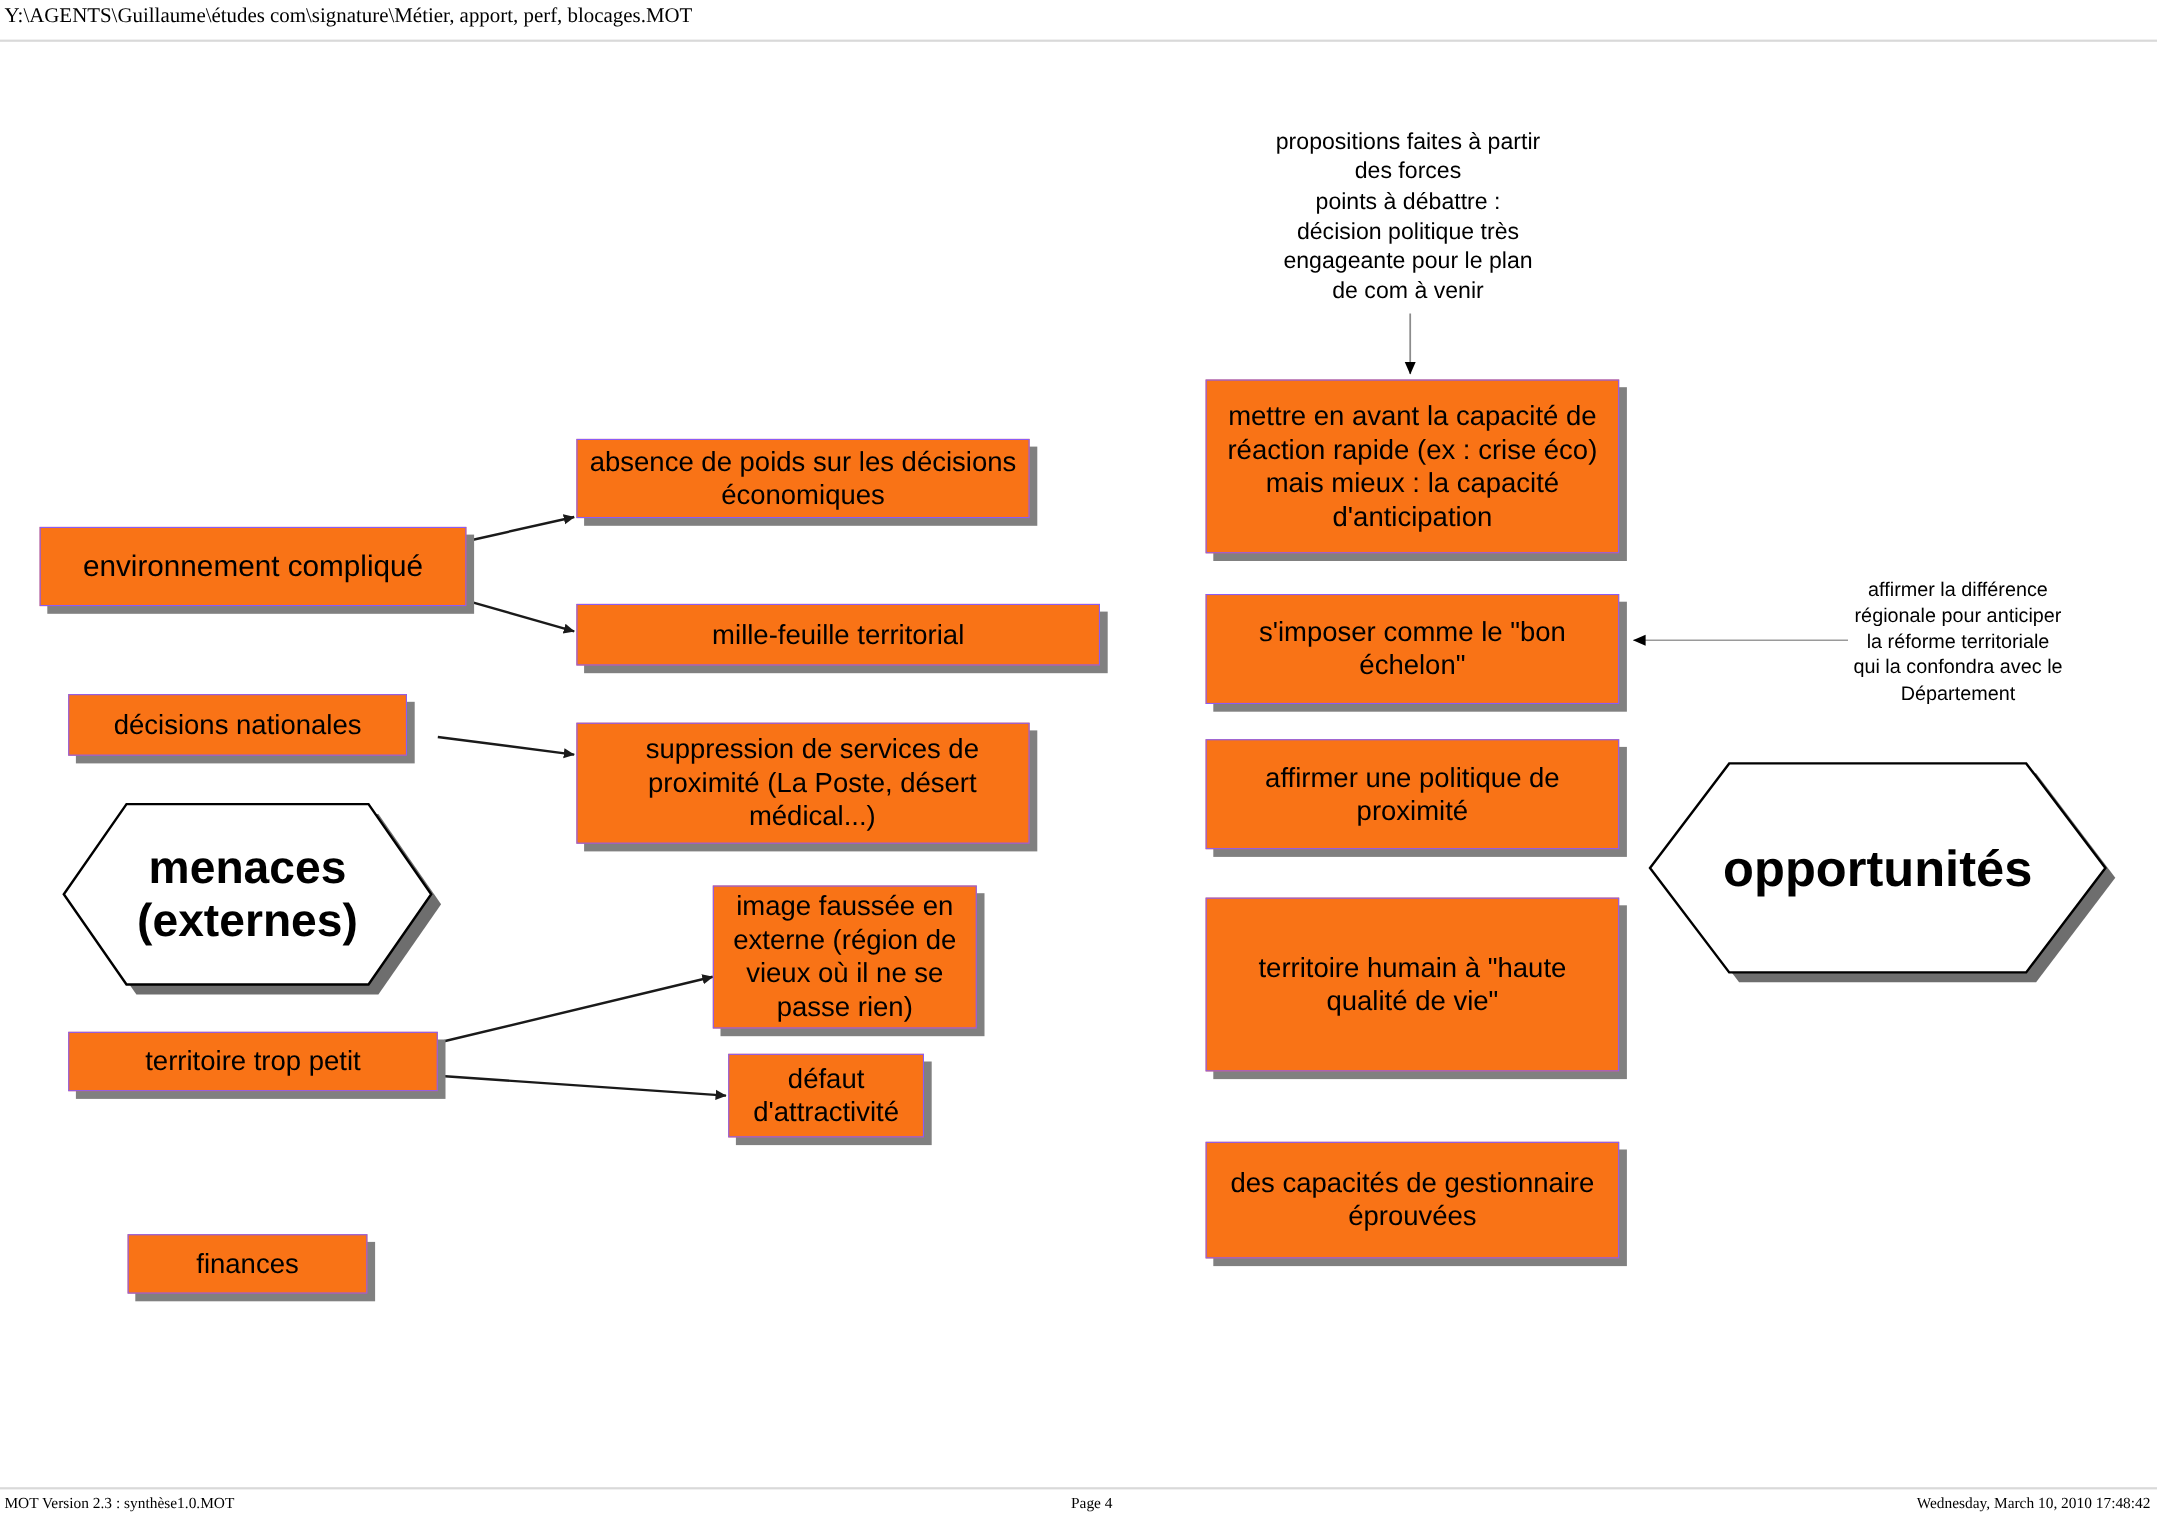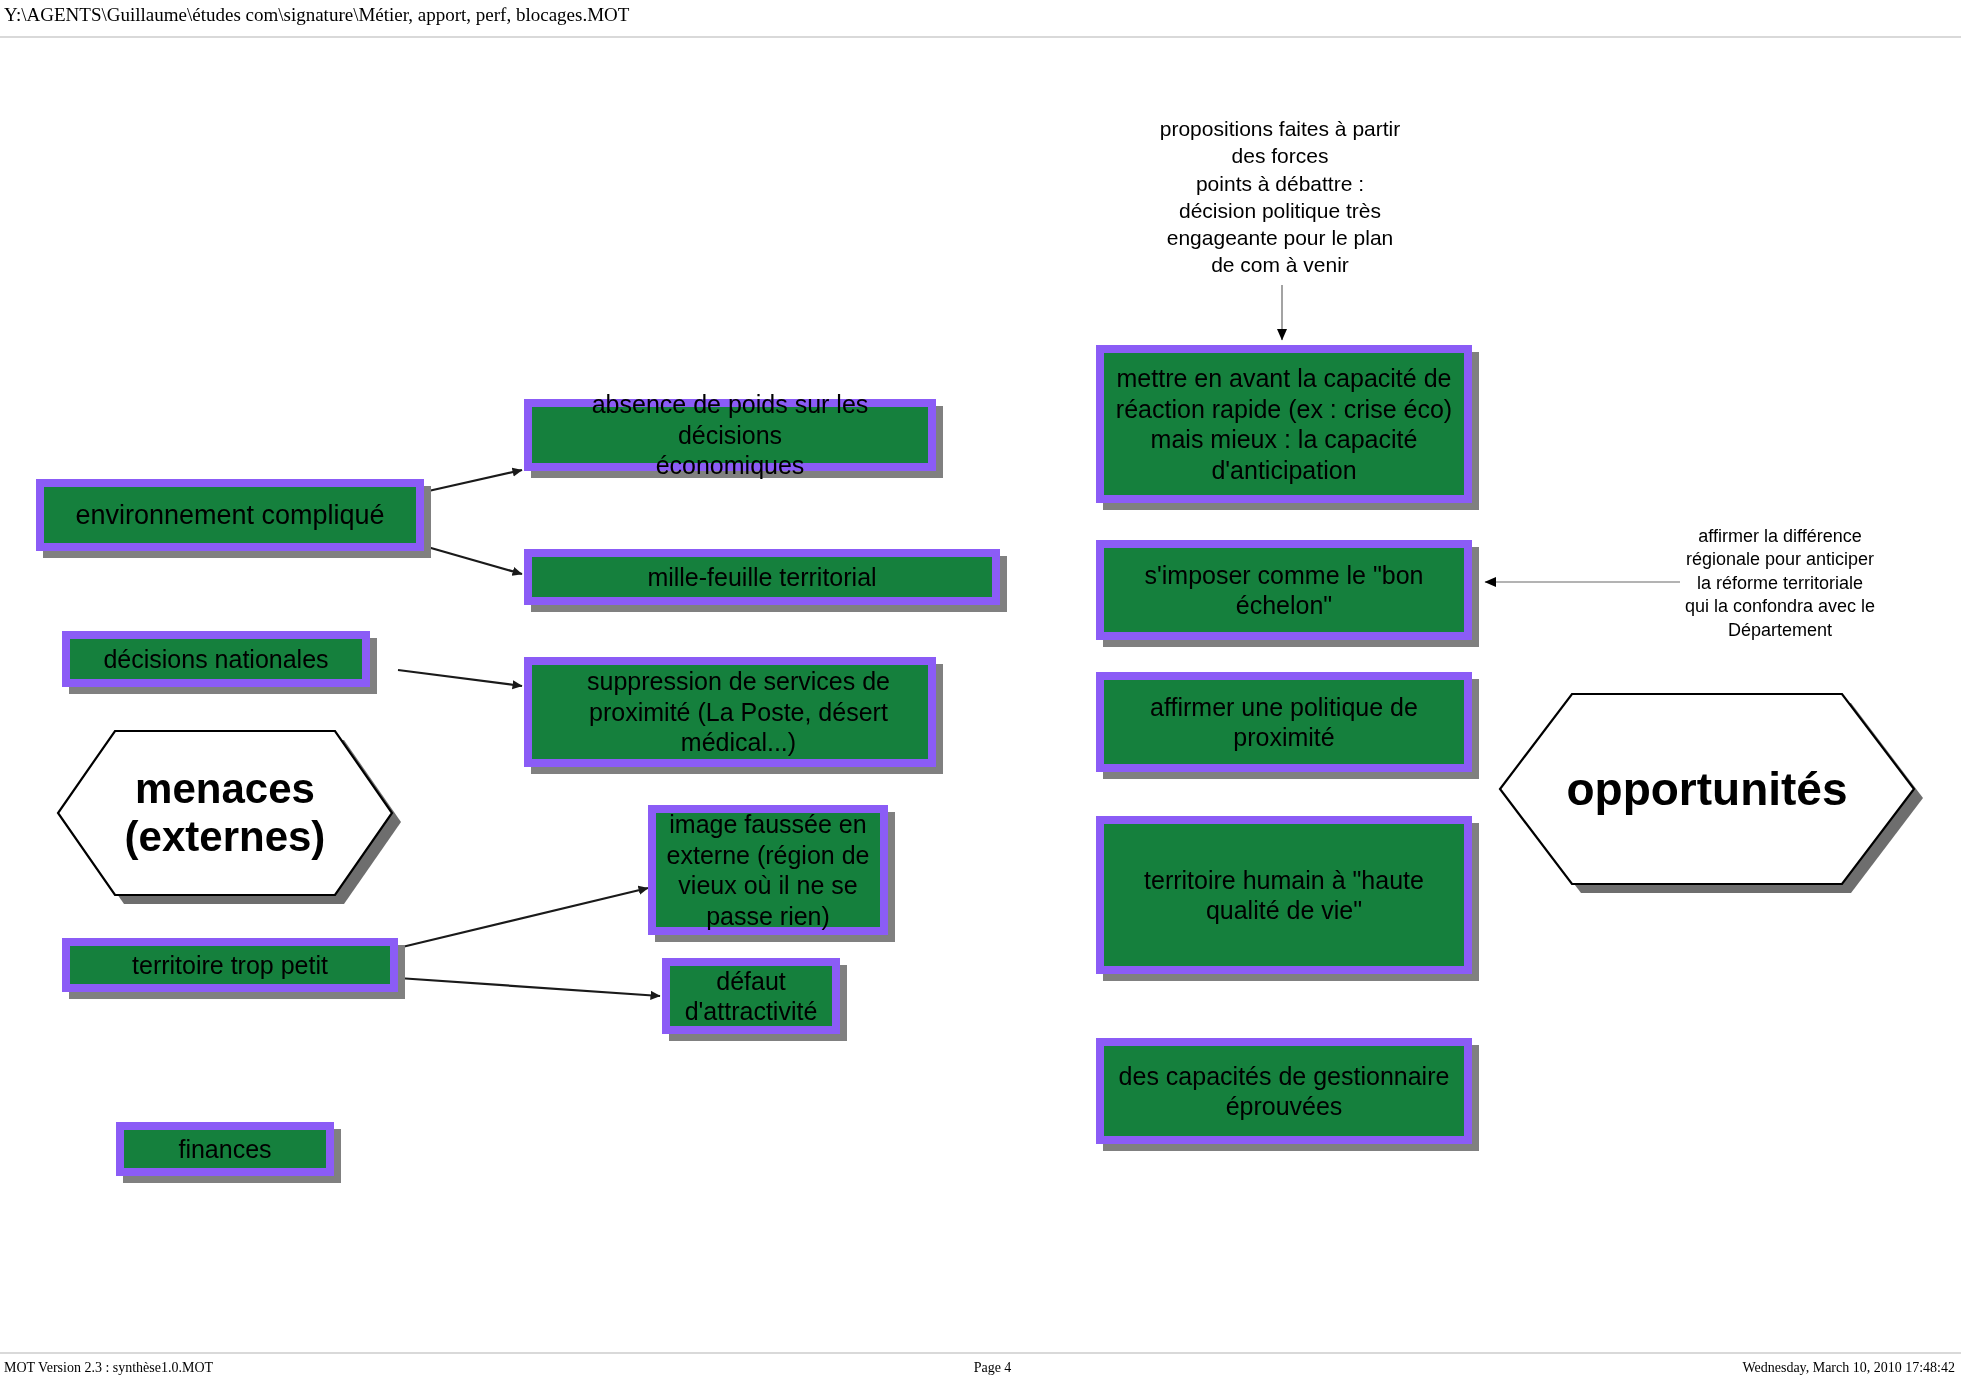--- a/index.html
+++ b/index.html
@@ -58,22 +58,22 @@
   #connectors {
     position: absolute;
     left: 0; top: 0;
     width: 1961px; height: 1386px;
     pointer-events: none;
   }
 
   
   .node {
     position: absolute;
-    background: #15803d;
-    border: 8px solid #8b5cf6;
+    background: #f97316;
+    border: 1px solid #8b5cf6;
     box-shadow: 7px 7px 0 0 #808080;
     display: flex;
     align-items: center;
     justify-content: center;
     text-align: center;
     font-family: "Liberation Sans", sans-serif;
     color: #000;
     padding: 4px 8px;
     line-height: 1.22;
     white-space: pre-line;

